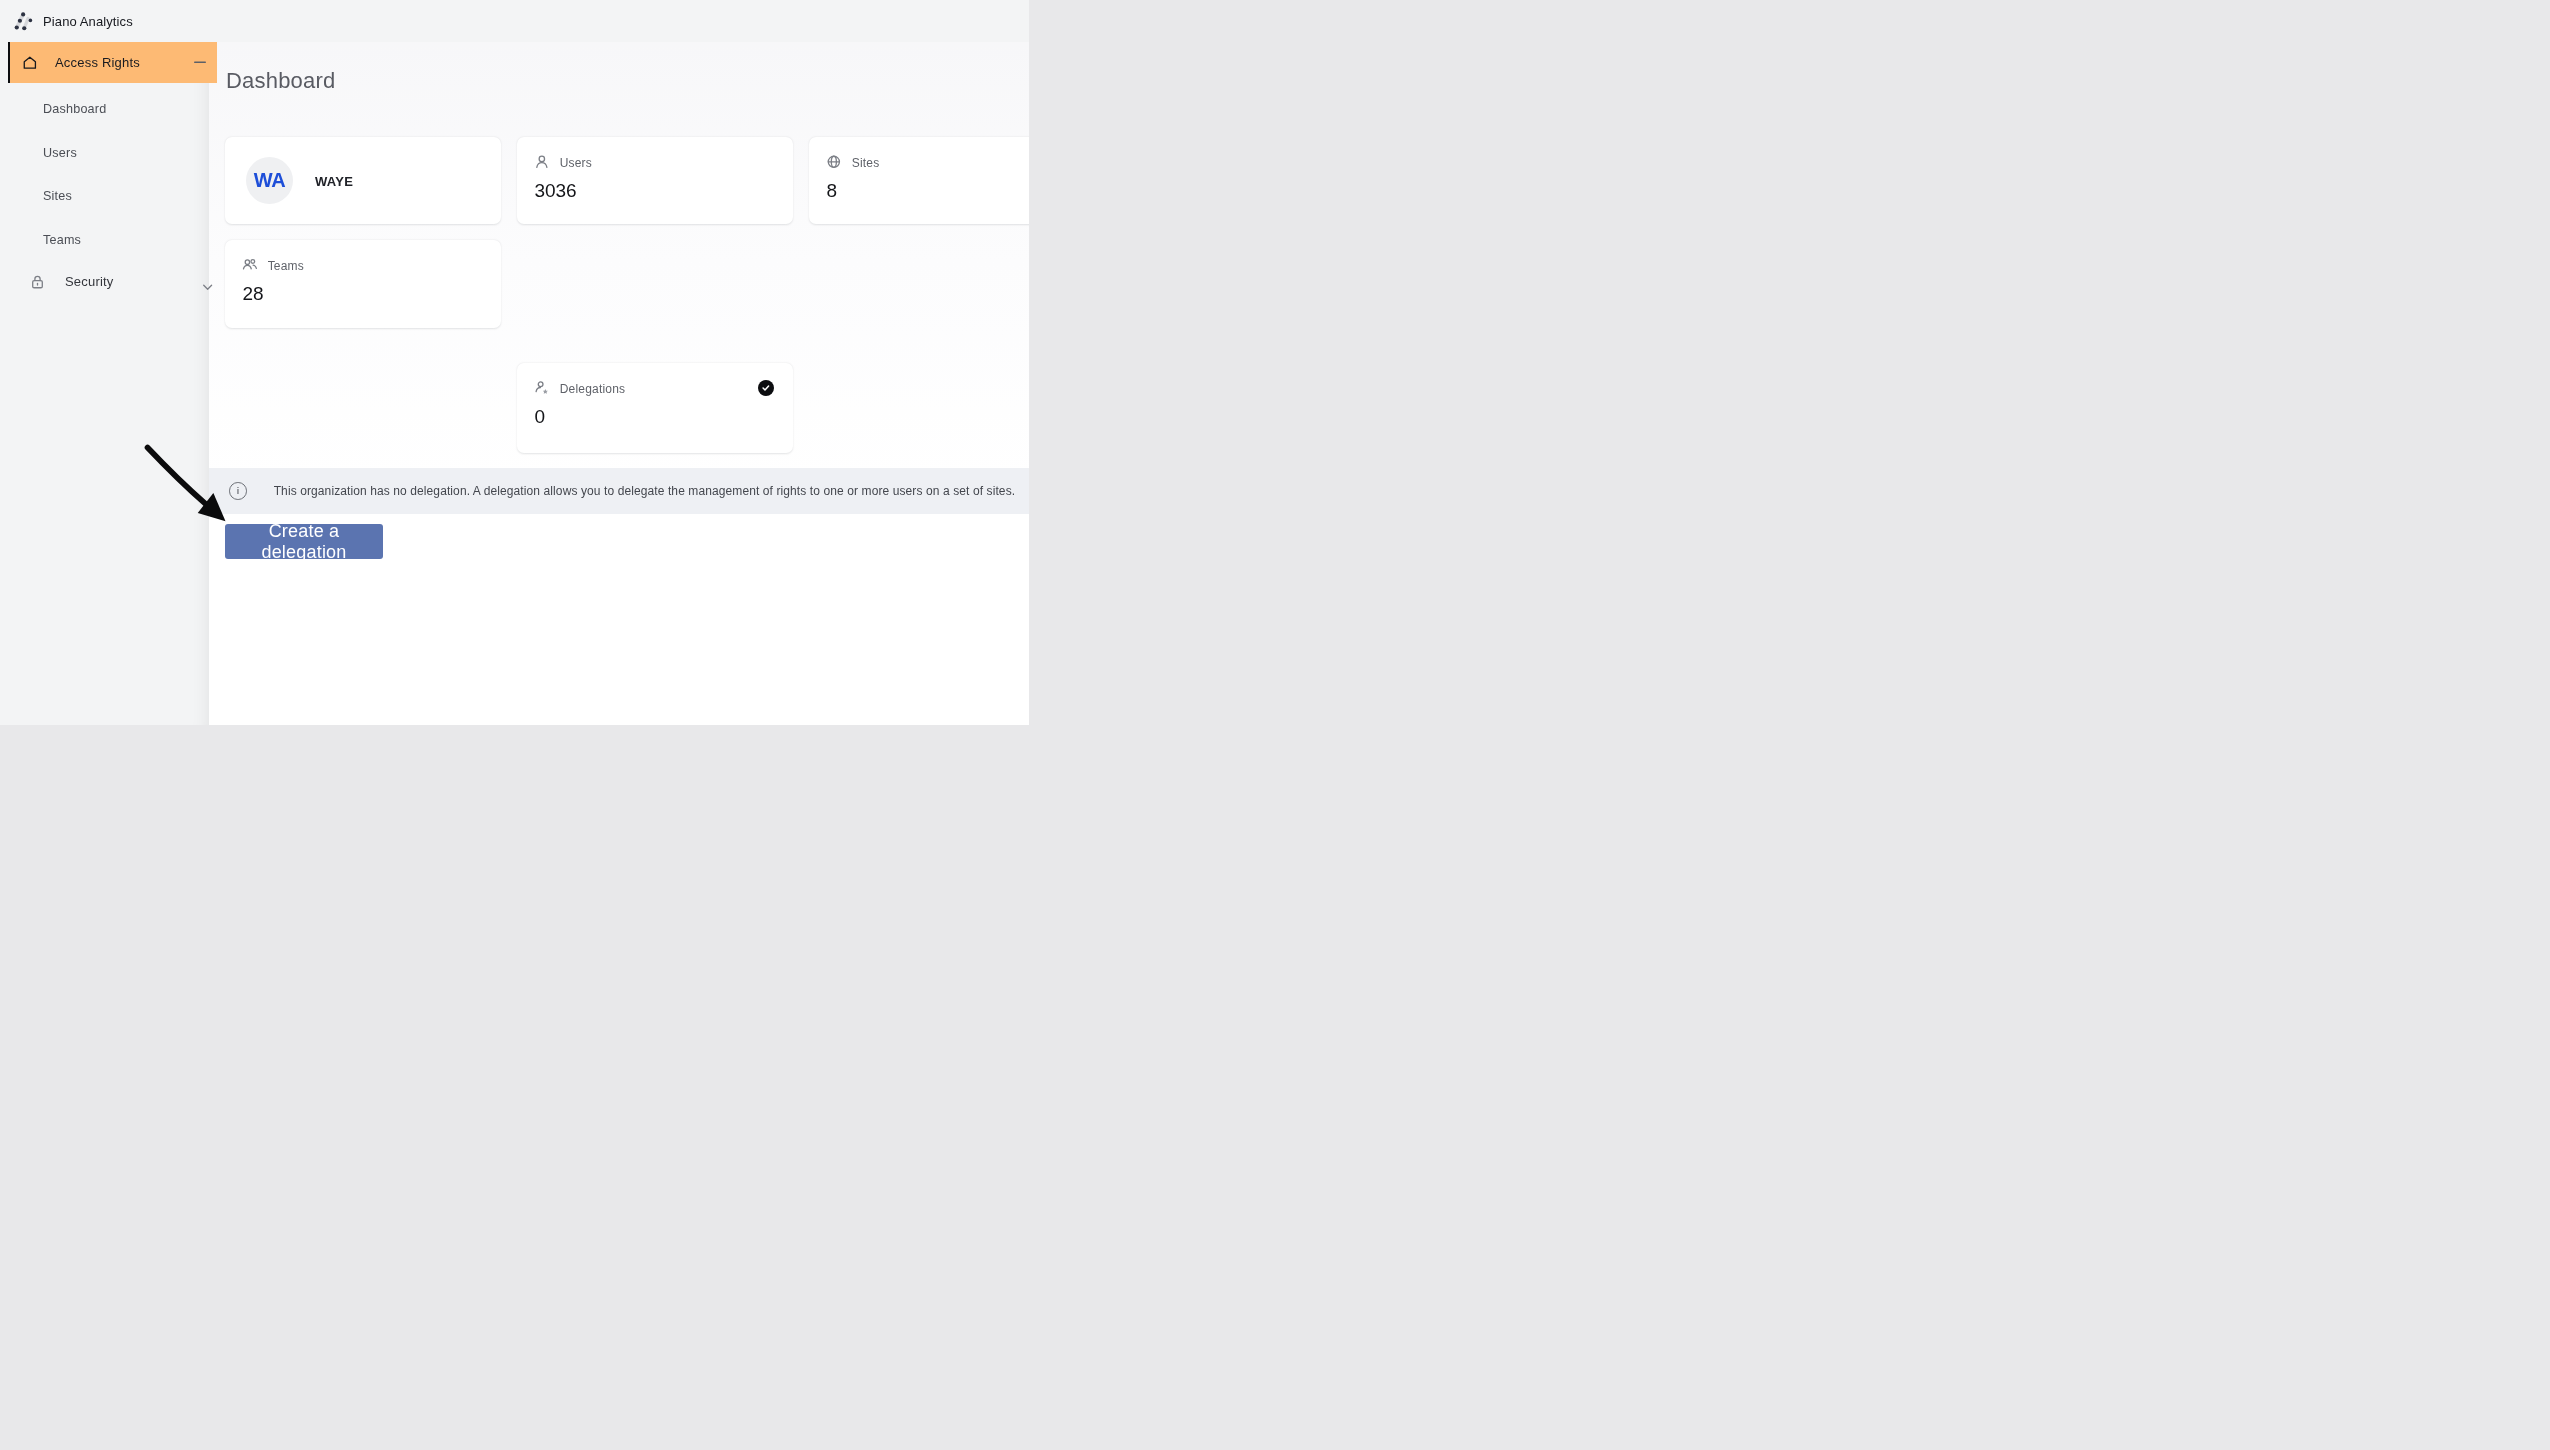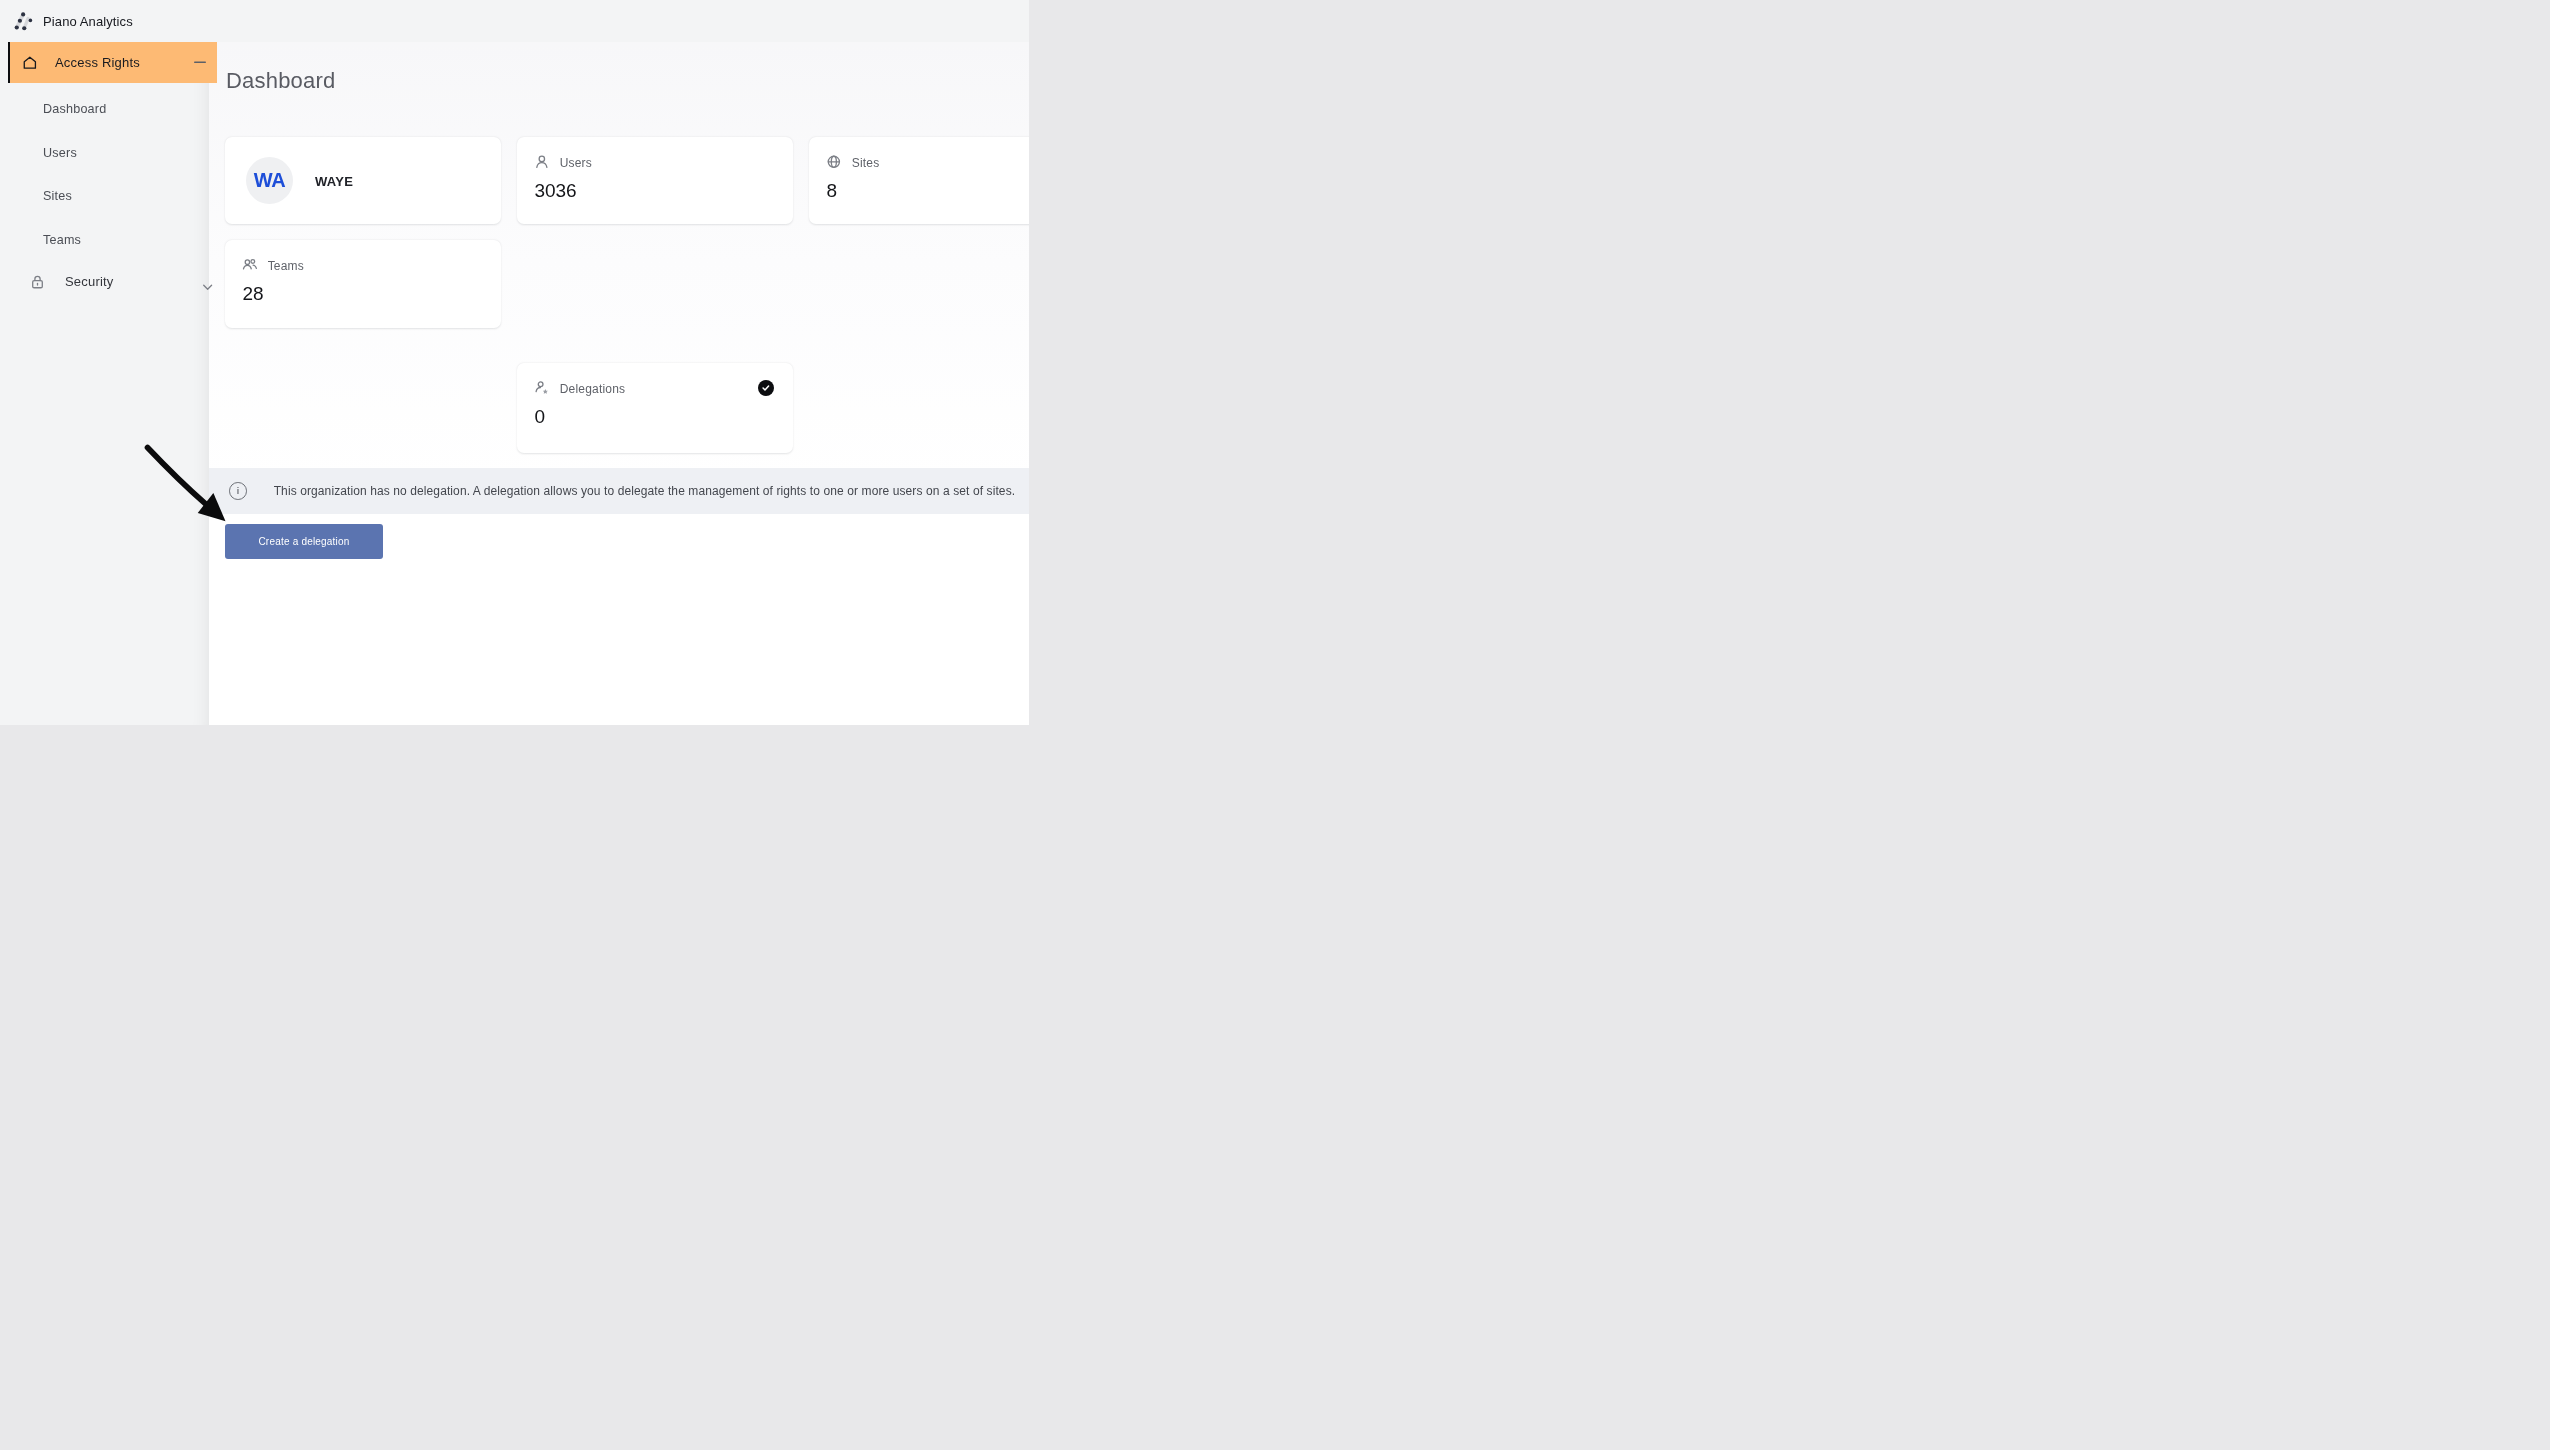--- a/index.html
+++ b/index.html
@@ -47,21 +47,21 @@
   .org-name{position:absolute;left:90px;top:37px;font-size:13px;font-weight:700;color:#202228;letter-spacing:0.3px;}
   .badge-check{position:absolute;right:19px;top:16.5px;width:16.5px;height:16.5px;border-radius:50%;background:#0c0d10;
     display:flex;align-items:center;justify-content:center;}
   
   .banner{position:absolute;left:209px;top:468px;width:1066px;height:46px;background:#eef0f4;
     display:flex;align-items:center;}
   .banner-ic{margin-left:20px;width:15.7px;height:15.7px;border:1.3px solid #6d7077;border-radius:50%;flex:0 0 auto;
     display:flex;align-items:center;justify-content:center;font-size:8.7px;font-weight:700;color:#6d7077;font-style:normal;}
   .banner-text{margin-left:27px;font-size:12px;color:#44474e;letter-spacing:0.1px;}
   .cta-btn{position:absolute;left:225px;top:524px;width:158px;height:35px;border:none;border-radius:3px;
-    background:#5b74b0;color:#ffffff;font-size:10px;font-family:inherit;letter-spacing:0.2px;cursor:pointer;
+    background:#5b74b0;color:#ffffff;font-size:18px;font-family:inherit;letter-spacing:0.2px;cursor:pointer;
     display:flex;align-items:center;justify-content:center;}
   
   .anno-arrow{position:absolute;left:130px;top:431px;pointer-events:none;}
   
   .rocket-chip{position:absolute;left:1234px;top:671px;width:68px;height:44px;border-radius:22px;
     background:#55575d;cursor:pointer;}
   .rocket-chip svg{position:absolute;left:11.3px;top:11.3px;}
   
   .ic{fill:none;stroke:#7c7f86;stroke-width:1.5;stroke-linecap:round;stroke-linejoin:round;}
   .ic-dark{fill:none;stroke:#17181c;stroke-width:1.5;stroke-linecap:round;stroke-linejoin:round;}

